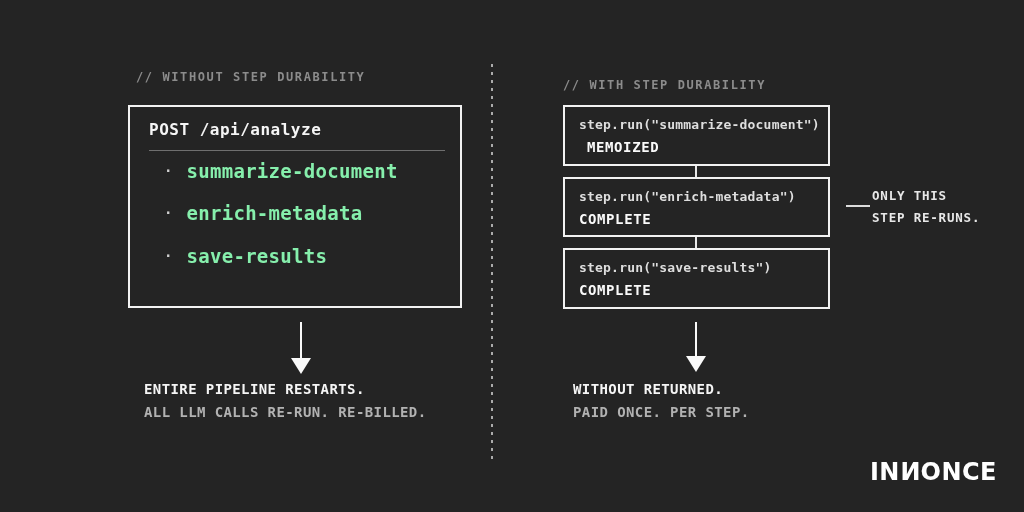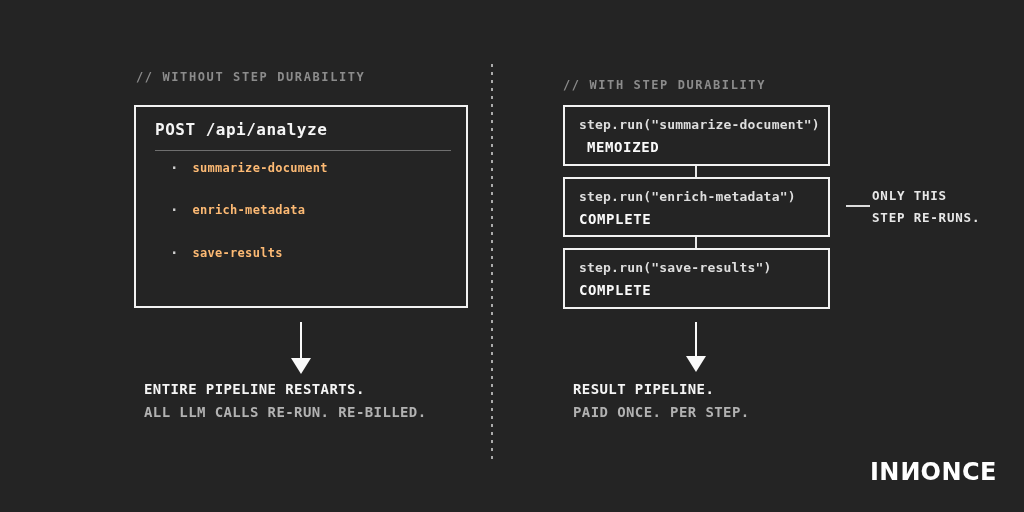--- a/index.html
+++ b/index.html
@@ -15,21 +15,21 @@
   }
   .frame{
     border:2px solid #f2f2f2;background:transparent;box-sizing:border-box;
   }
   .req-title{
     font-size:16px;letter-spacing:0.5px;color:#f5f5f5;white-space:nowrap;
   }
   .req-divider{height:1px;background:#6f6f6f;}
   .req-item{display:flex;align-items:center;white-space:nowrap;}
   .req-item .bullet{color:#cfcfcf;font-size:14px;margin-right:14px;}
-  .req-item .label{color:#fdba74;font-size:12px;letter-spacing:0.3px;}
+  .req-item .label{color:#86efac;font-size:19px;letter-spacing:0.3px;}
   .step-code{font-size:13px;letter-spacing:0.2px;color:#dedede;white-space:nowrap;}
   .step-status{font-size:14px;letter-spacing:0.6px;color:#fafafa;white-space:nowrap;}
   .connector{width:2px;background:#e8e8e8;}
   .caption-primary{font-size:14px;letter-spacing:0.4px;color:#f5f5f5;white-space:nowrap;}
   .caption-secondary{font-size:14px;letter-spacing:0.4px;color:#b2b2b2;white-space:nowrap;}
   .annotation{font-size:12.5px;letter-spacing:0.8px;color:#e8e8e8;white-space:nowrap;}
   .annotation-dash{height:2px;background:#dcdcdc;}
   .arrow-line{width:2px;background:#fafafa;}
   .arrow-head{
     width:0;height:0;
@@ -47,21 +47,21 @@
   }
   .logo .flip{display:inline-block;transform:scaleX(-1);}
 </style>
 </head>
 <body>
 
 <div class="abs" style="left:0;top:0;width:492px;height:512px;margin-left:48px;">
 
   <div class="abs mono section-header" style="left:88px;top:70px;">// WITHOUT STEP DURABILITY</div>
 
-  <div class="abs frame" style="left:86px;top:105px;width:334px;height:203px;text-align:right;">
+  <div class="abs frame" style="left:80px;top:105px;width:334px;height:203px;text-align:right;">
     <div class="abs mono req-title" style="left:19px;top:13px;">POST /api/analyze</div>
     <div class="abs req-divider" style="left:19px;top:43px;width:296px;"></div>
     <div class="abs mono req-item" style="left:34px;top:53px;">
       <span class="bullet">·</span>
       <span class="label">summarize-document</span>
     </div>
     <div class="abs mono req-item" style="left:34px;top:95px;">
       <span class="bullet">·</span>
       <span class="label">enrich-metadata</span>
     </div>
@@ -101,19 +101,19 @@
     <div class="abs mono step-status" style="left:14px;top:32px;text-align:right;">COMPLETE</div>
   </div>
 
   <div class="abs annotation-dash" style="left:354px;top:205px;width:24px;"></div>
   <div class="abs mono annotation" style="left:380px;top:188px;">ONLY THIS</div>
   <div class="abs mono annotation" style="left:380px;top:210px;">STEP RE-RUNS.</div>
 
   <div class="abs arrow-line" style="left:203px;top:322px;height:36px;"></div>
   <div class="abs arrow-head" style="left:194px;top:356px;"></div>
 
-  <div class="abs mono caption-primary" style="left:81px;top:381px;">RESULT PIPELINE.</div>
+  <div class="abs mono caption-primary" style="left:81px;top:381px;">WITHOUT RETURNED.</div>
   <div class="abs mono caption-secondary" style="left:81px;top:404px;">PAID ONCE. PER STEP.</div>
 </div>
 
 <div class="abs logo" style="right:27px;top:458px;">
   <span>IN</span><span class="flip">N</span><span>ONCE</span>
 </div>
 
 </body></html>

